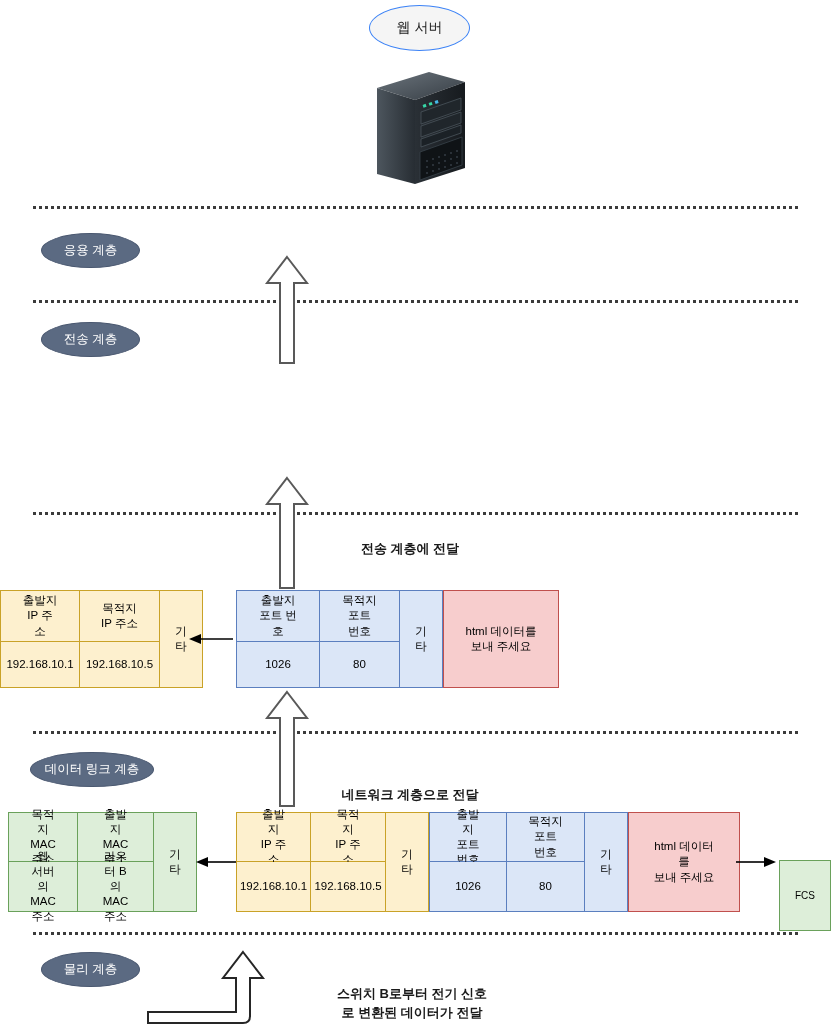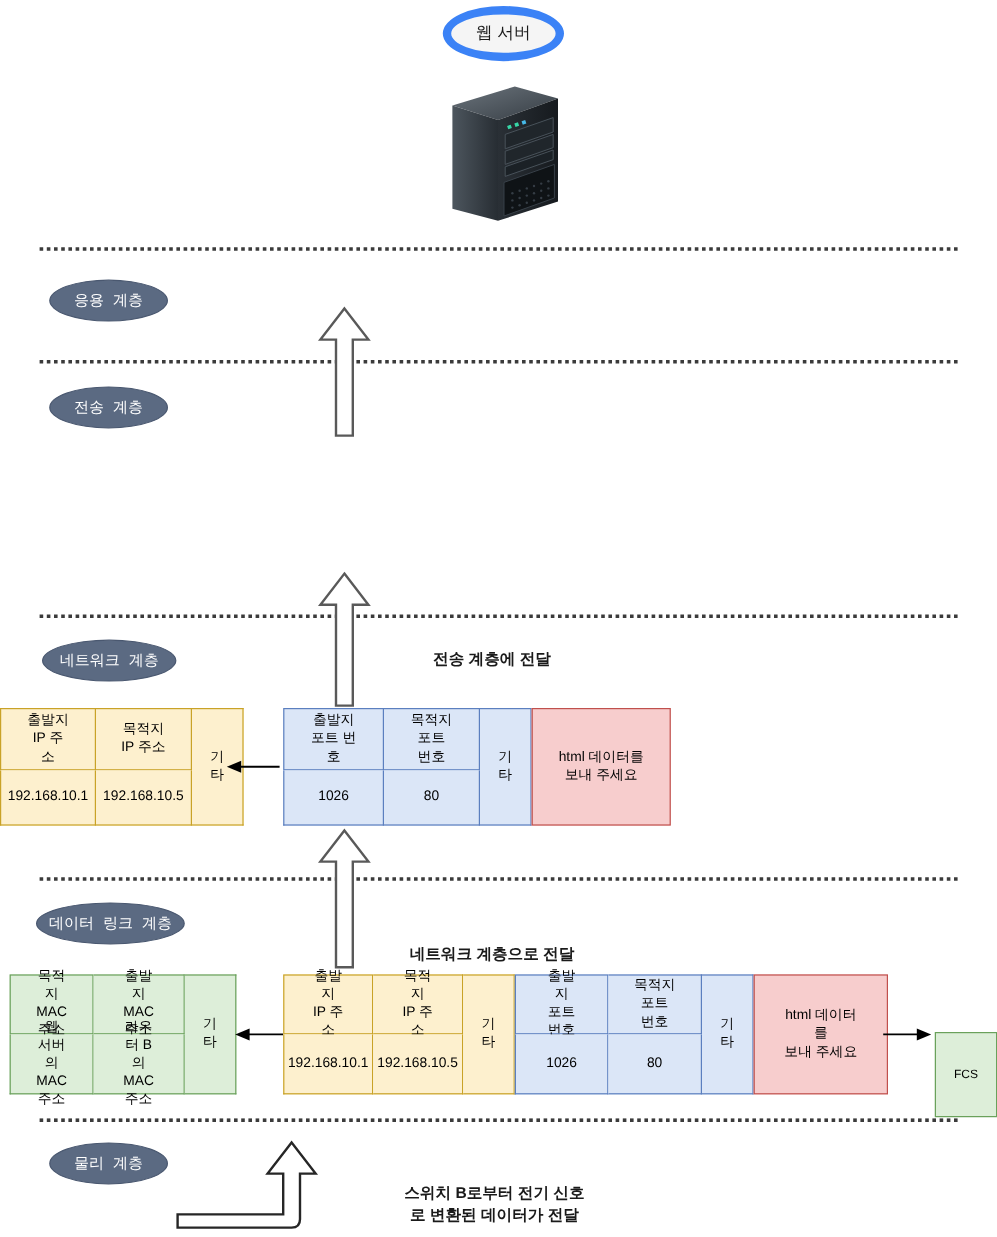--- a/index.html
+++ b/index.html
@@ -21,21 +21,21 @@
     width: 831px;
     height: 1031px;
   }
 
   
   .title-ellipse {
     position: absolute;
     left: 369px; top: 5px;
     width: 101px; height: 46px;
     border-radius: 50%;
-    border: 7px solid #3b82f6;
+    border: 1px solid #3b82f6;
     background: #f5f5f5;
     display: flex;
     align-items: center;
     justify-content: center;
     font-size: 14px;
     color: #1a1a1a;
     box-sizing: border-box;
   }
 
   
@@ -51,21 +51,20 @@
     border-radius: 50%;
     background: #5b6a82;
     border: 1px solid #4a5870;
     color: #ffffff;
     display: flex;
     align-items: center;
     justify-content: center;
     font-size: 12.5px;
     box-sizing: border-box;
     white-space: nowrap;
-    font-family: Liberation Mono, monospace;
   }
 
   
   .dotted-line {
     position: absolute;
     height: 0;
     border-top: 3px dotted #3b3b3b;
     left: 33px;
     width: 765px;
   }
@@ -186,23 +185,20 @@
   <div class="dotted-line" style="top:512px;"></div>
   <div class="dotted-line" style="top:731px;"></div>
   <div class="dotted-line" style="top:932px;"></div>
 
   <div class="layer-ellipse" style="left:41px; top:233px; width:99px; height:35px;">
     <span>응용 계층</span>
   </div>
   <div class="layer-ellipse" style="left:41px; top:322px; width:99px; height:35px;">
     <span>전송 계층</span>
   </div>
-  <div class="layer-ellipse" style="left:35px; top:533px; width:112px; height:35px;">
-    <span>네트워크 계층</span>
-  </div>
   <div class="layer-ellipse" style="left:30px; top:752px; width:124px; height:35px;align-items:center;">
     <span>데이터 링크 계층</span>
   </div>
   <div class="layer-ellipse" style="left:41px; top:952px; width:99px; height:35px;">
     <span>물리 계층</span>
   </div>
 
   <div style="position:absolute; left:264px; top:255px;">
     <svg width="46" height="110" viewBox="0 0 46 110">
       <polygon points="23,2 43,28 30,28 30,108 16,108 16,28 3,28" fill="#ffffff" stroke="#595959" stroke-width="2" stroke-linejoin="miter"></polygon>

